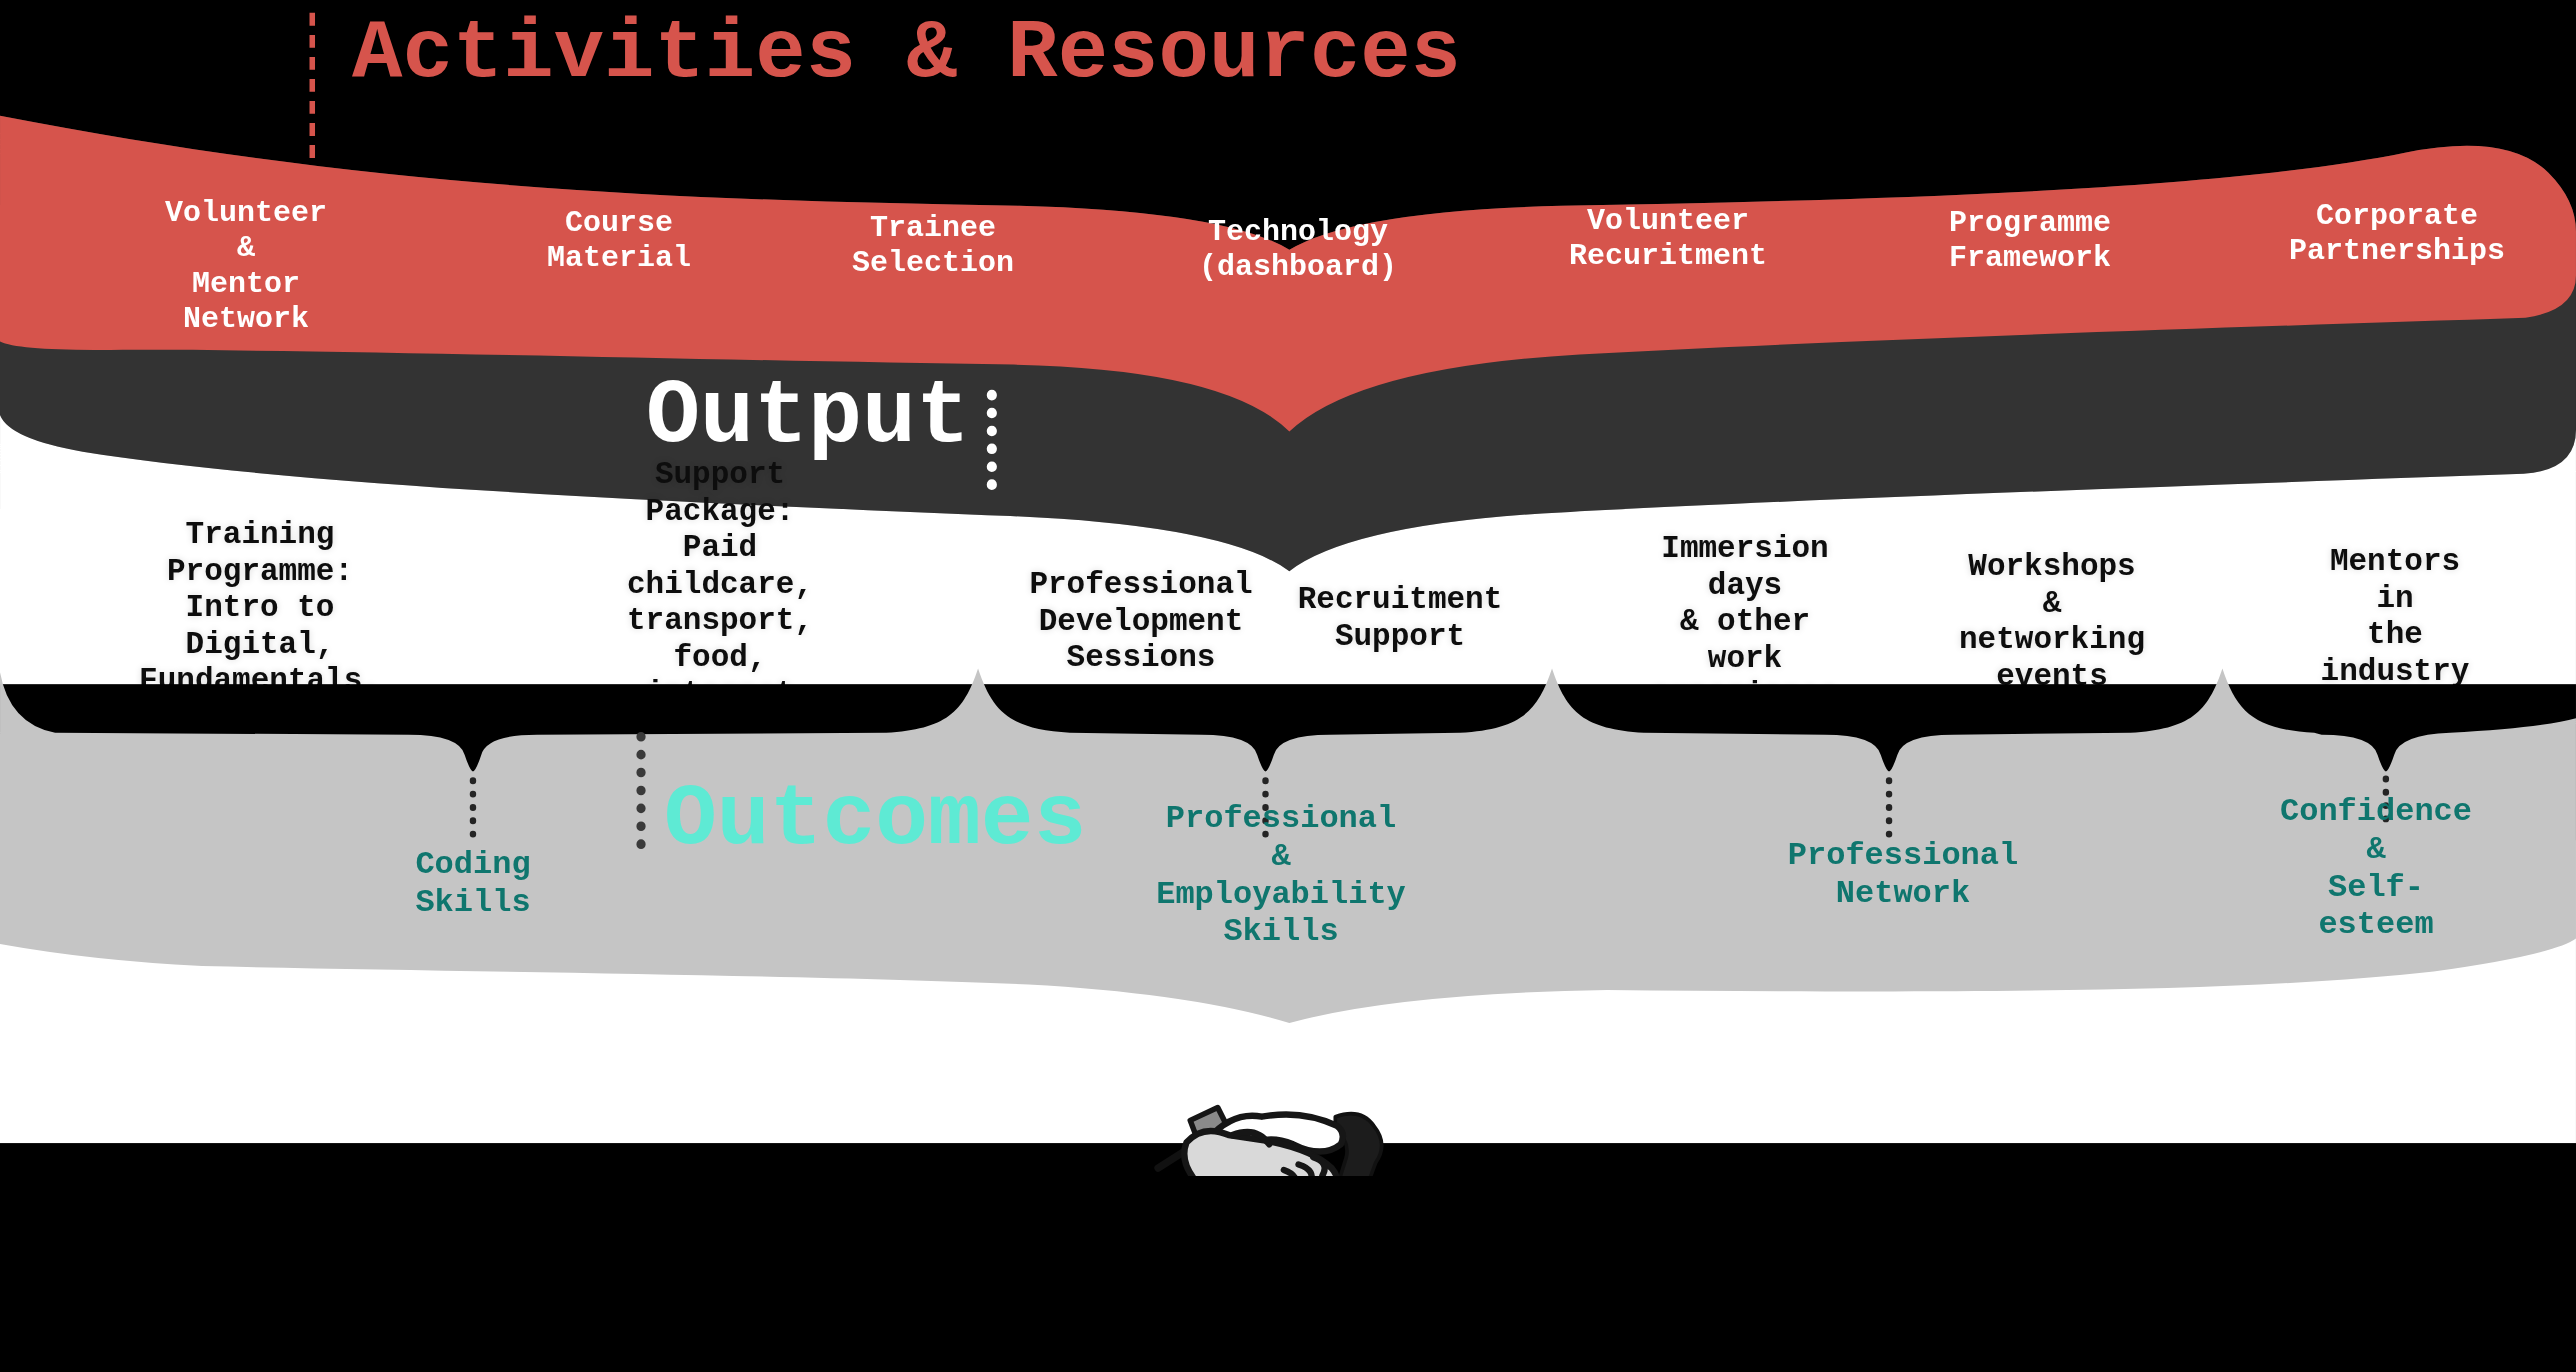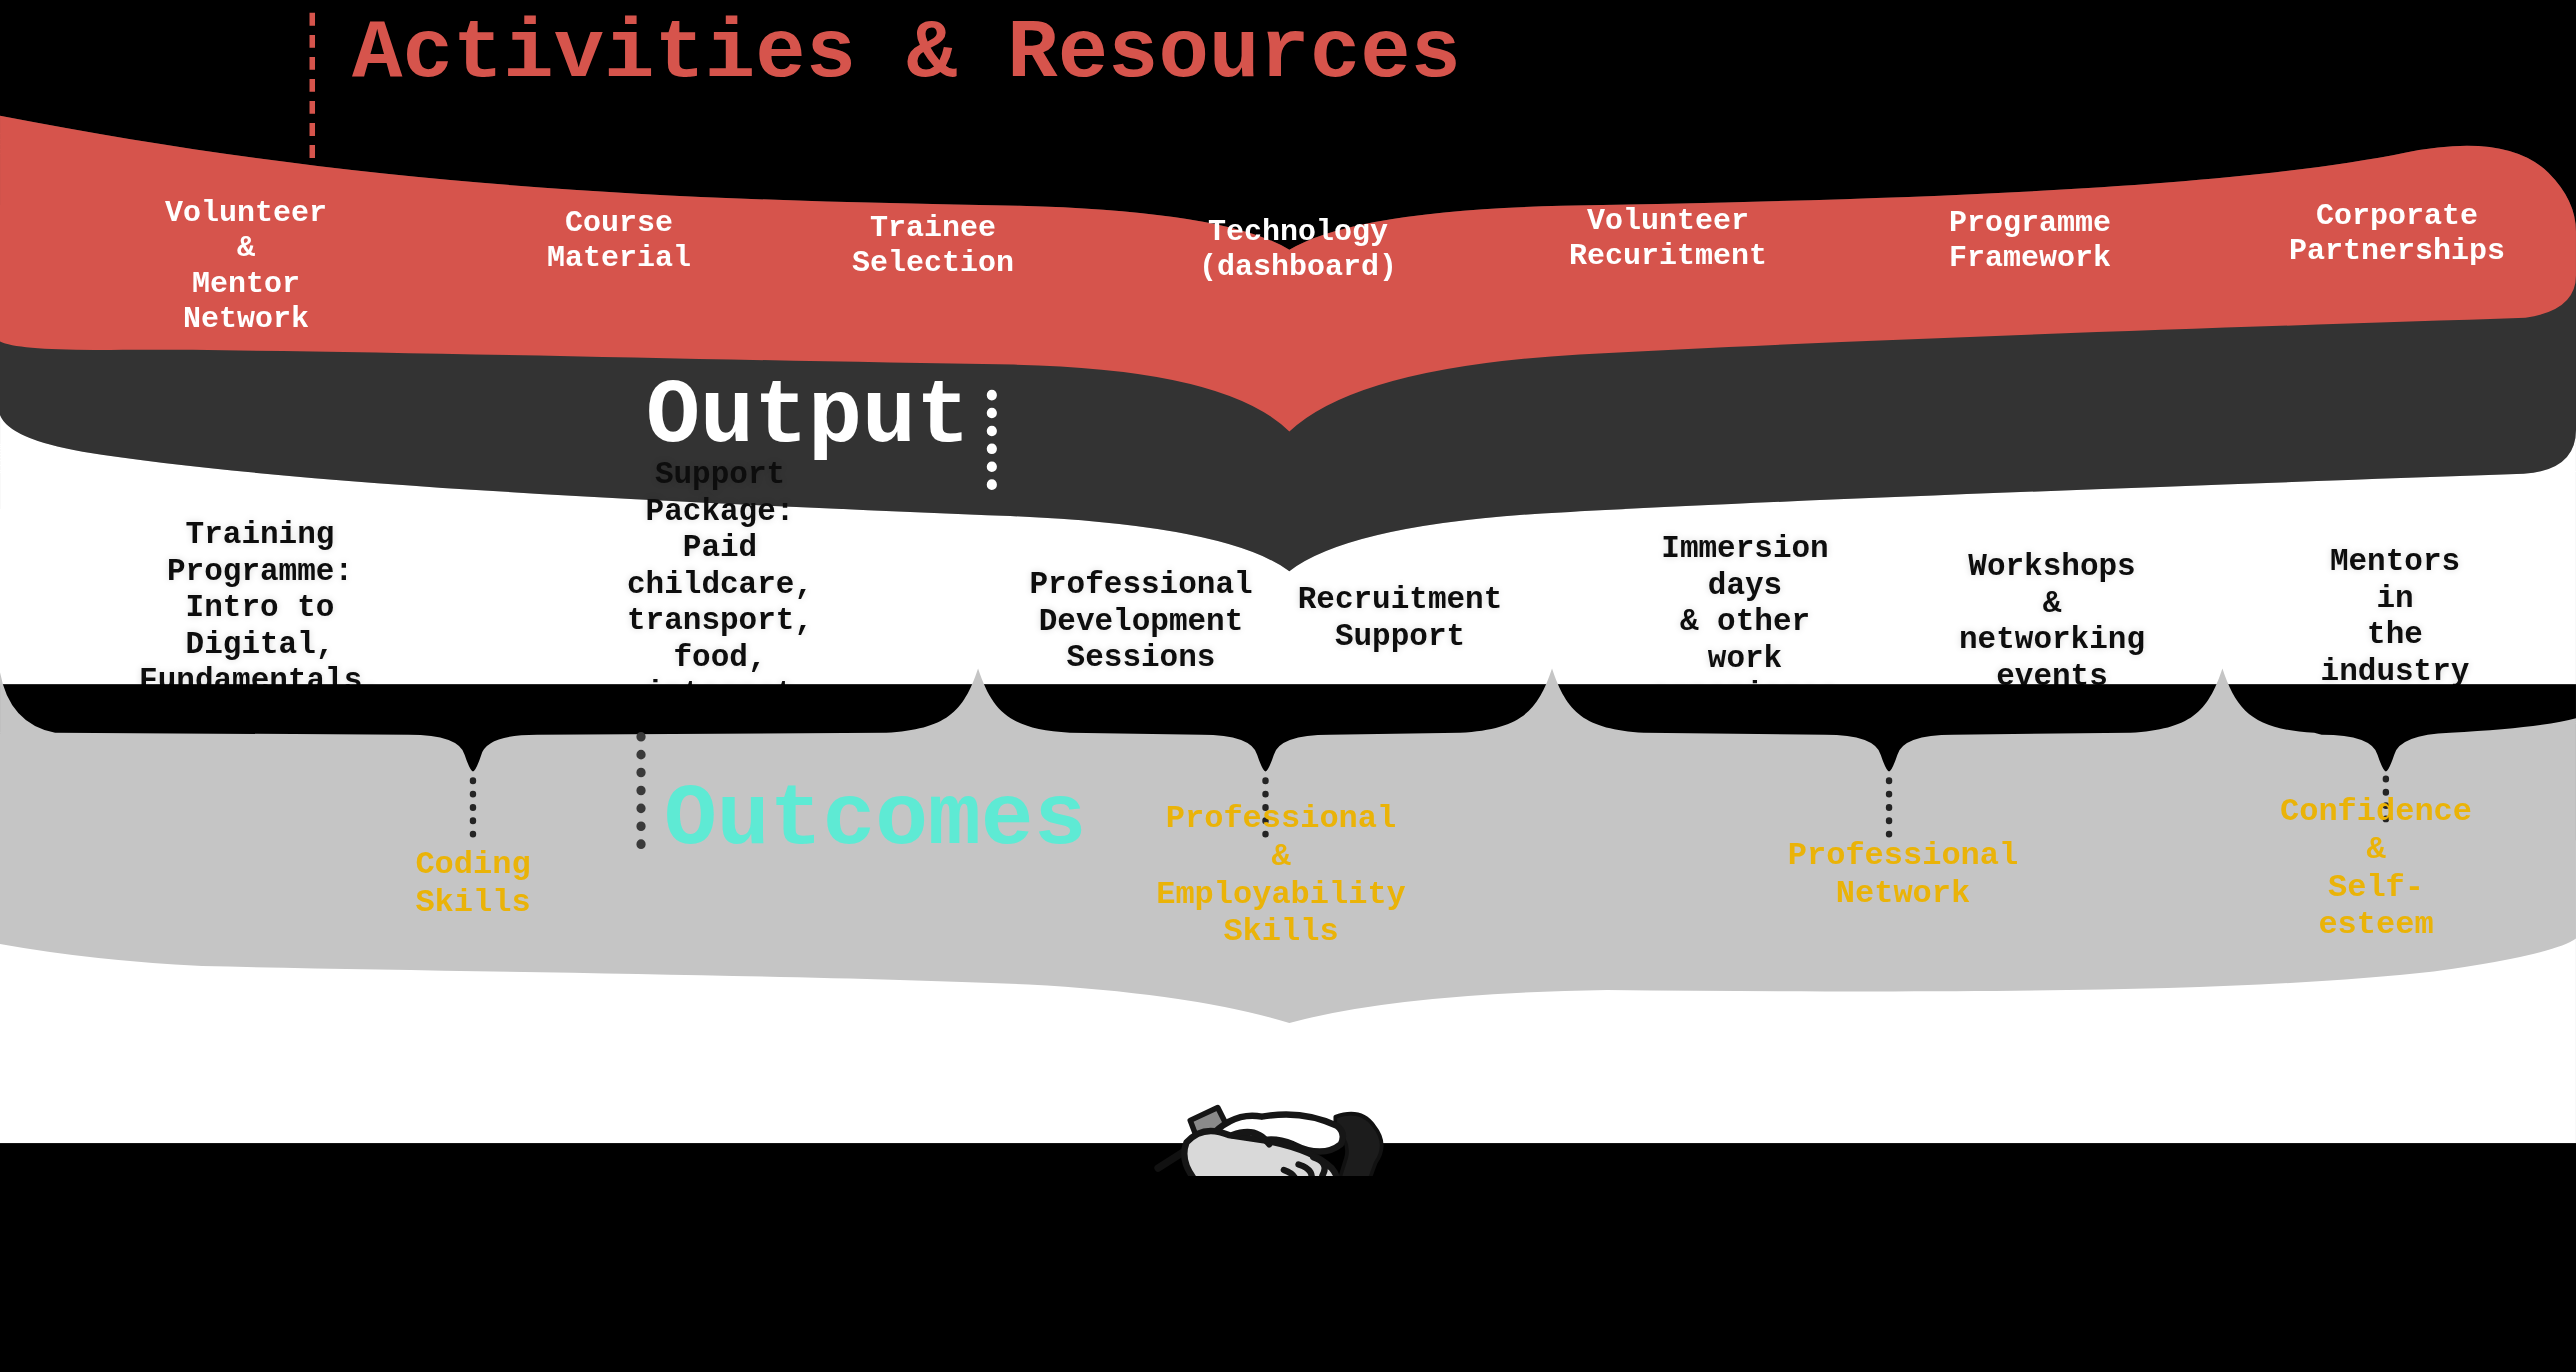--- a/index.html
+++ b/index.html
@@ -11,21 +11,21 @@
   #bg{z-index:1;}
   .txt{position:absolute;z-index:2;}
   #fg{z-index:3;pointer-events:none;}
   .txt4{position:absolute;z-index:4;}
   .lbl{
     position:absolute;transform:translate(-50%,-50%);
     text-align:center;white-space:pre-line;font-weight:700;line-height:1.18;
   }
   .act-lbl{color:#ffffff;font-size:30px;}
   .out-lbl{color:#0d0d0d;font-size:31px;text-shadow:0 0 7.3px rgba(0,0,0,0.15);}
-  .oc-lbl{color:#eab308;font-size:32px;}
+  .oc-lbl{color:#0f766e;font-size:32px;}
   .big-title{position:absolute;font-weight:700;white-space:nowrap;letter-spacing:0;}
   #title-activities{left:352px;top:5.5px;font-size:84px;color:#d6544c;}
   #title-output{left:646px;top:366px;font-size:90px;color:#ffffff;}
   #title-outcomes{left:633px;top:770px;font-size:88px;color:#5eead4;margin-left:31px;}
   #title-impact{left:1010px;top:1107px;transform:translate(-50%,-50%);font-size:70px;color:#0a0a0a;font-weight:700;}
 </style>
 </head>
 <body>
 
 <div id="canvas">

